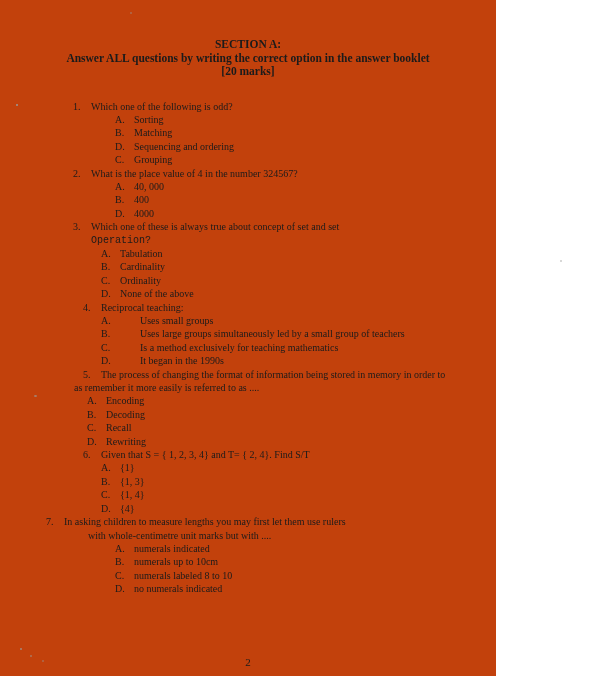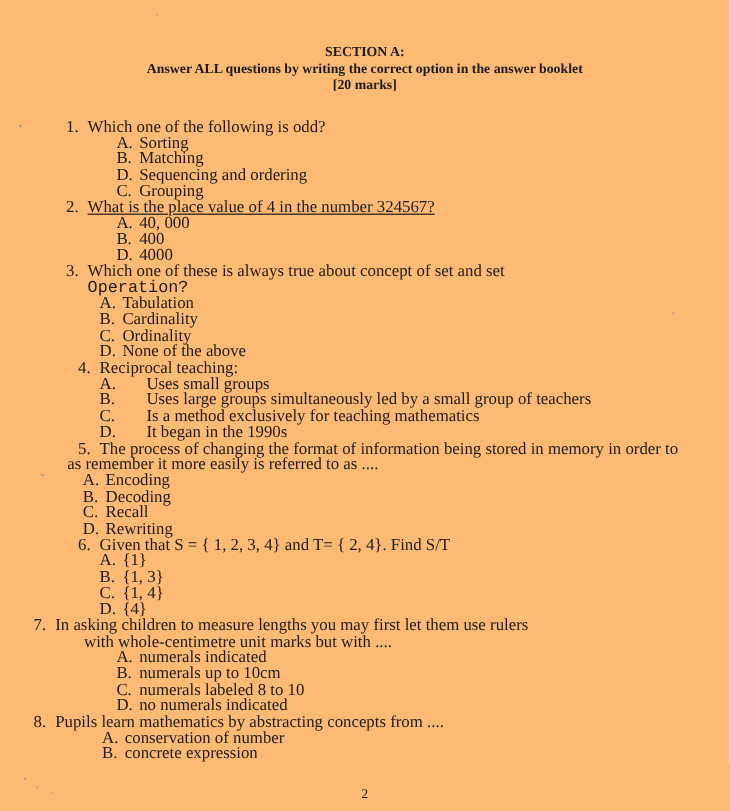--- a/index.html
+++ b/index.html
@@ -9,57 +9,57 @@
   }
   body {
     width: 608px;
     height: 676px;
     overflow: hidden;
     font-family: "Liberation Serif", "DejaVu Serif", serif;
     color: #1b1b1b;
   }
   .page {
     position: relative;
-    width: 608px;
+    width: 496px;
     height: 676px;
-    background: #fdba74;
+    background: #c2410c;
   }
   .header {
     padding-top: 38px;
     text-align: center;
     font-weight: bold;
     font-size: 11.5px;
     line-height: 13.5px;
   }
   .content {
-    margin-left: 28px;
+    margin-left: 46px;
     margin-right: 36px;
     margin-top: 21px;
-    font-size: 14px;
+    font-size: 10px;
     line-height: 13.4px;
   }
   .question { }
   .q-line { white-space: nowrap; }
   .q-num {
     display: inline-block;
     min-width: 13px;
     margin-right: 5px;
   }
   .q-cont { }
   .option { white-space: nowrap; }
   .opt-letter {
     display: inline-block;
     min-width: 14px;
     margin-right: 5px;
   }
 
   
   .q-0 .q-line { padding-left: 27px; }
   .q-0 .option { padding-left: 69px; }
-  .q-1 .q-line { padding-left: 27px; text-decoration: underline; }
+  .q-1 .q-line { padding-left: 27px; }
   .q-1 .option { padding-left: 69px; }
   .q-2 .q-line { padding-left: 27px; }
   .q-2 .q-cont { padding-left: 45px; font-family: Liberation Mono, monospace; }
   .q-2 .option { padding-left: 55px; }
   .q-3 .q-line { padding-left: 37px; }
   .q-3 .option { padding-left: 55px; }
   .q-3 .opt-letter { min-width: 34px; }
   .q-4 .q-line { padding-left: 37px; }
   .q-4 .q-cont { padding-left: 28px; }
   .q-4 .option { padding-left: 41px; }
@@ -155,21 +155,16 @@
         <div class="option"><span class="opt-letter">D.</span><span class="opt-text">{4}</span></div>
       </div>
       <div class="question q-6">
         <div class="q-line"><span class="q-num">7.</span><span class="q-text">In asking children to measure lengths you may first let them use rulers</span></div>
         <div class="q-cont">with whole-centimetre unit marks but with ....</div>
         <div class="option"><span class="opt-letter">A.</span><span class="opt-text">numerals indicated</span></div>
         <div class="option"><span class="opt-letter">B.</span><span class="opt-text">numerals up to 10cm</span></div>
         <div class="option"><span class="opt-letter">C.</span><span class="opt-text">numerals labeled 8 to 10</span></div>
         <div class="option"><span class="opt-letter">D.</span><span class="opt-text">no numerals indicated</span></div>
       </div>
-      <div class="question q-7">
-        <div class="q-line"><span class="q-num">8.</span><span class="q-text">Pupils learn mathematics by abstracting concepts from ....</span></div>
-        <div class="option"><span class="opt-letter">A.</span><span class="opt-text">conservation of number</span></div>
-        <div class="option"><span class="opt-letter">B.</span><span class="opt-text">concrete expression</span></div>
-      </div>
     </div>
 
   <div class="page-number">2</div>
 </div>
 
 </body></html>

